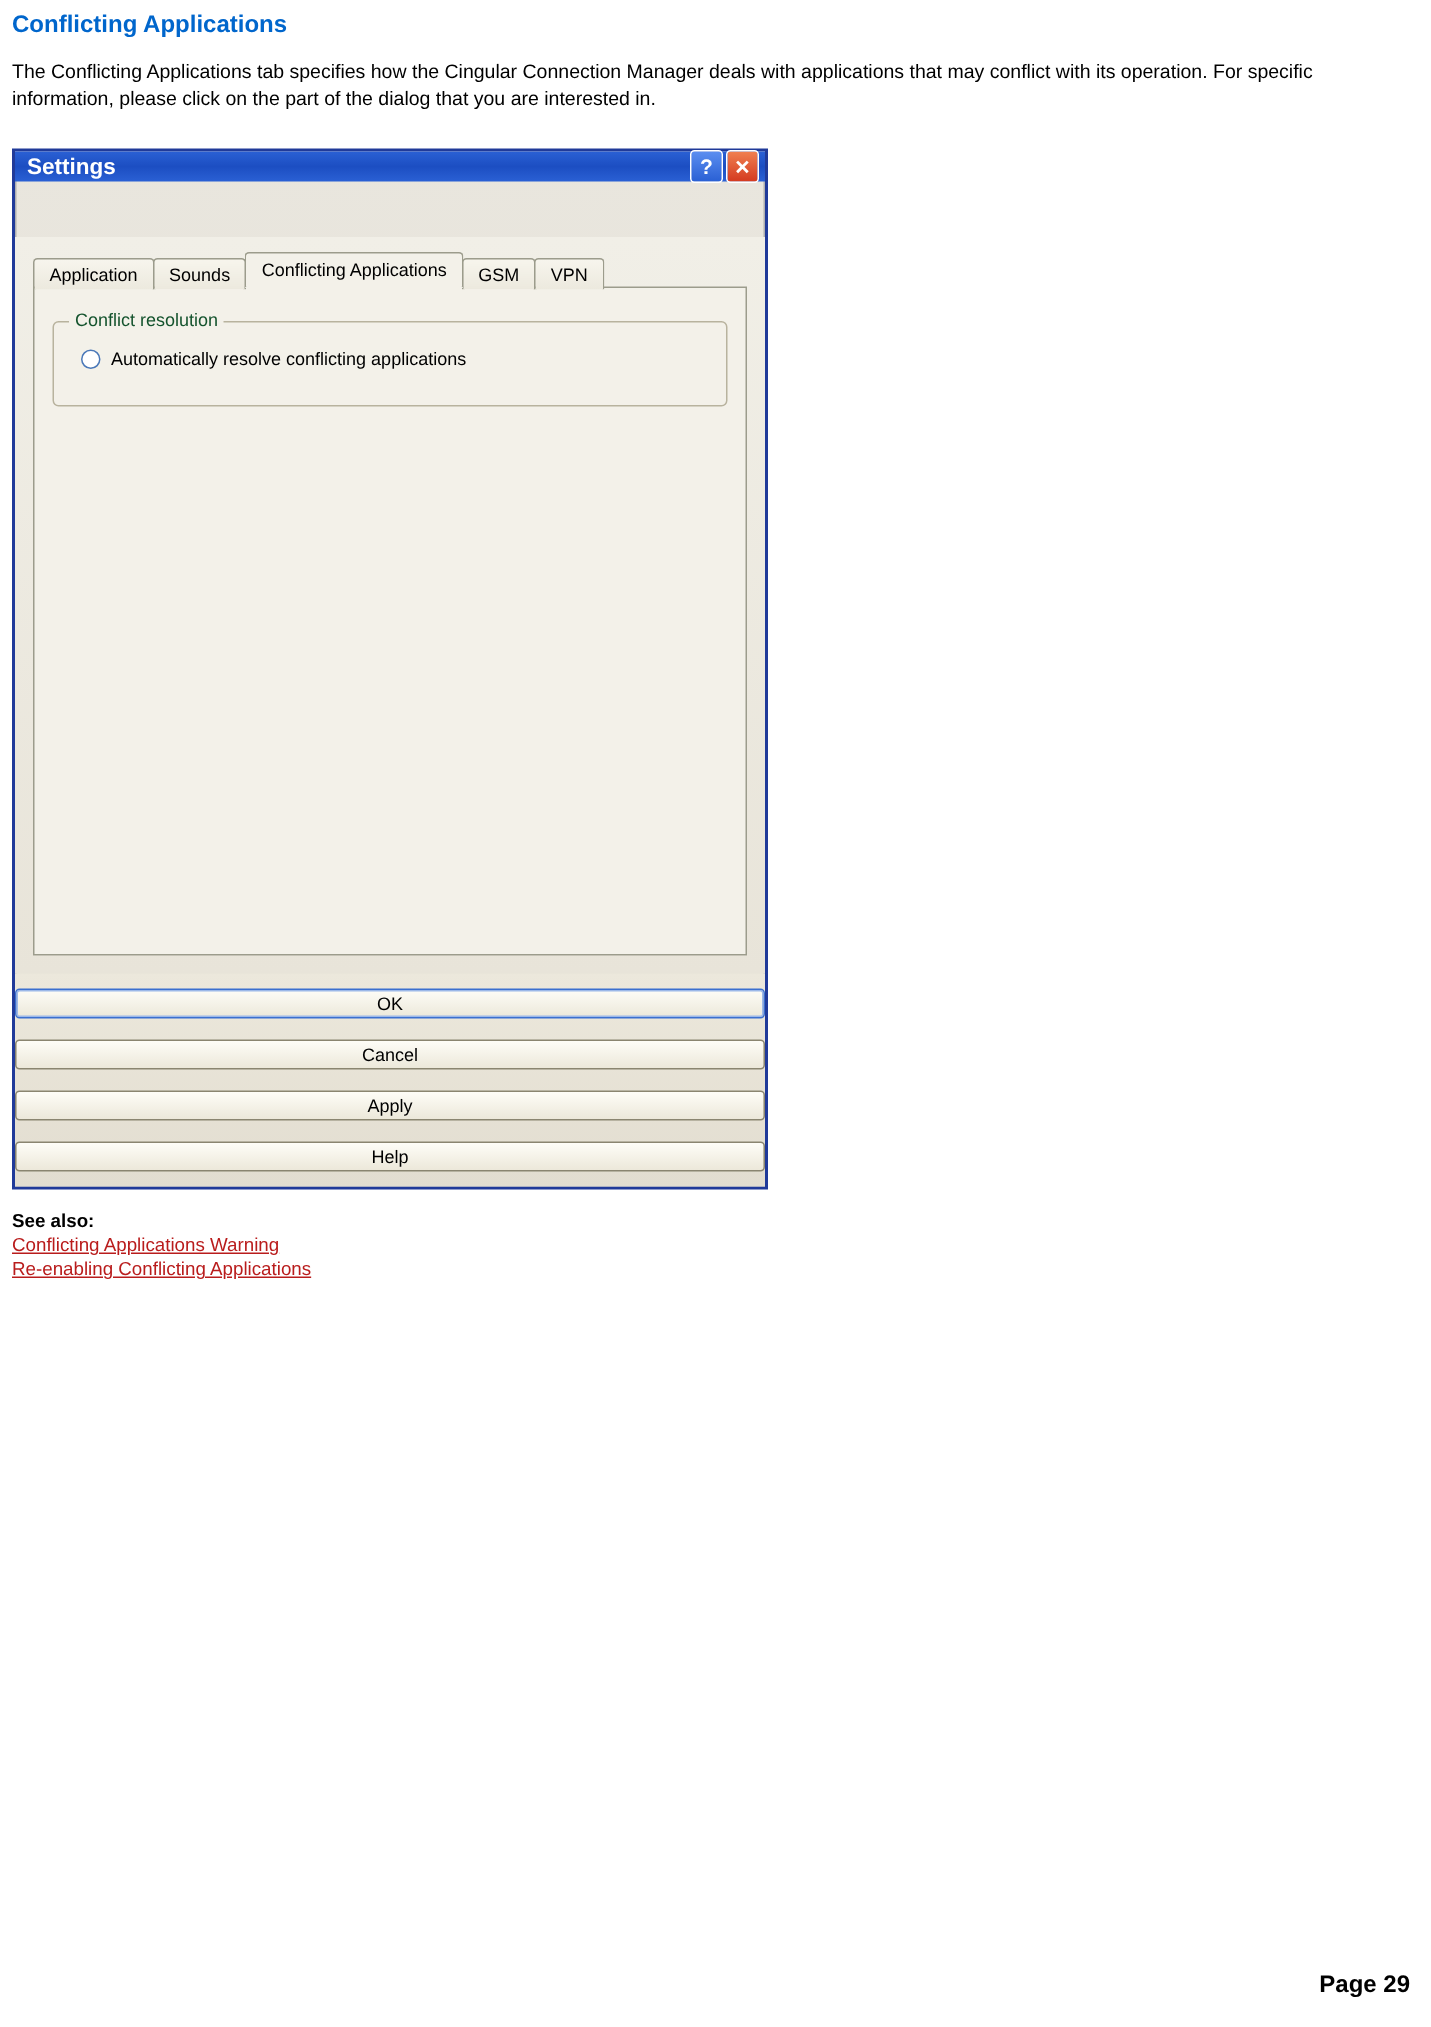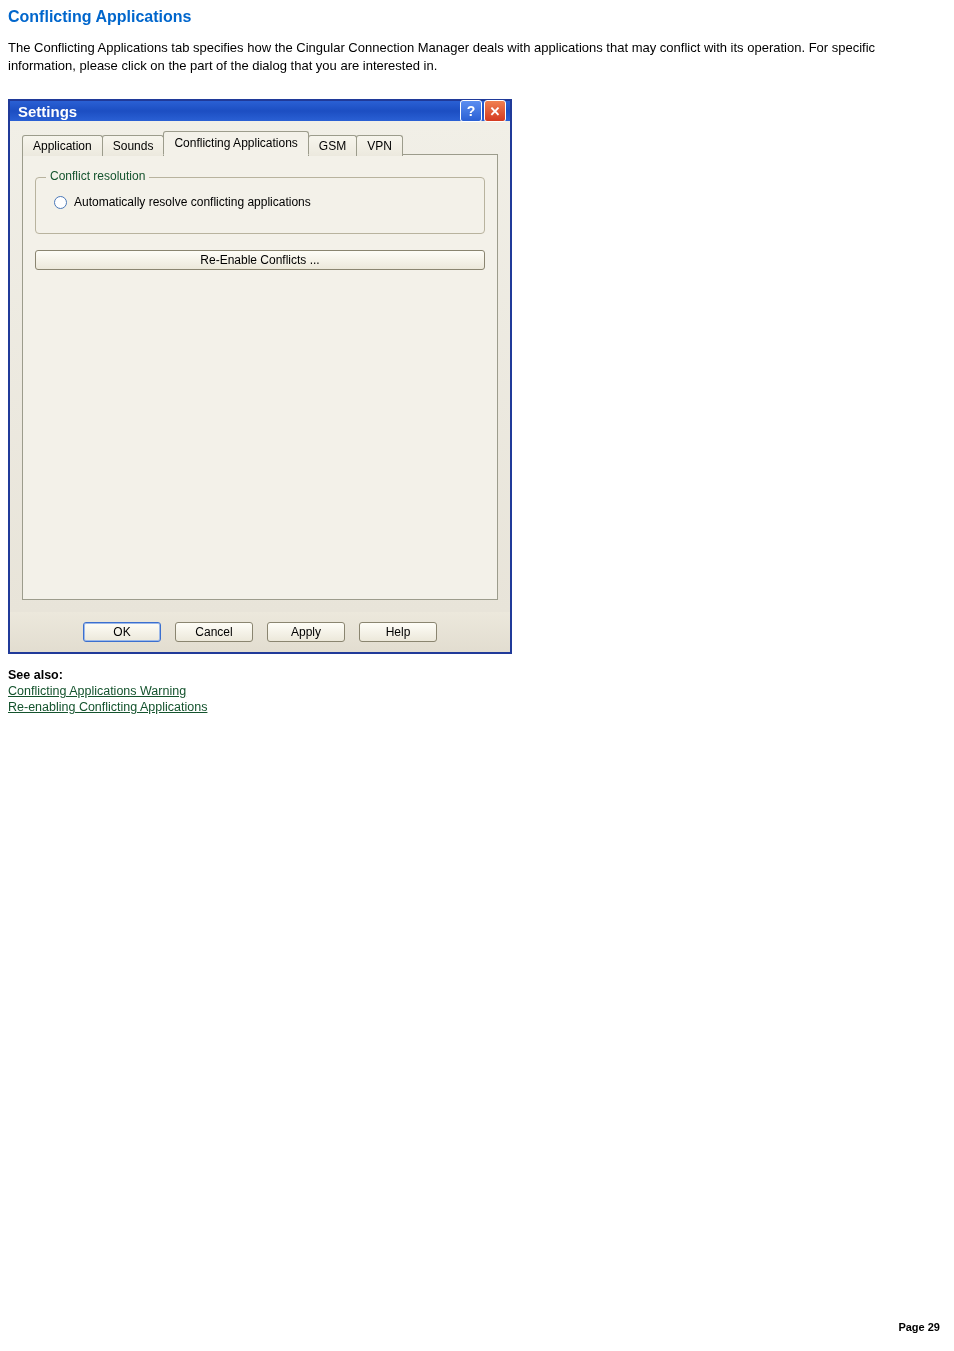--- a/index.html
+++ b/index.html
@@ -60,20 +60,21 @@
     font-size: 14px;
     color: #fff;
     font-family: Arial, sans-serif;
   }
   .titlebar-help { background: linear-gradient(#5b8ef0, #2a60d4); }
   .titlebar-close { background: linear-gradient(#f08050, #d43a20); font-size: 13px; }
 
   .dialog-body {
     padding: 10px 12px 12px 12px;
     background: linear-gradient(#f1efe7, #e8e4d9);
+    margin-top: 37px;
   }
 
   
   .tabs {
     display: flex;
     align-items: flex-end;
     gap: 0;
     font-family: Tahoma, sans-serif;
     font-size: 12px;
   }
@@ -169,42 +170,43 @@
 
   .re-enable-wrap { text-align: center; margin-top: 16px; }
   .re-enable-wrap .btn { min-width: 200px; padding: 2px 8px; }
 
   .dialog-buttons {
     display: flex;
     justify-content: center;
     gap: 14px;
     padding: 10px 0 10px 0;
     background: linear-gradient(#ece8dc, #e2ddd0);
+    flex-direction: column;
   }
 
   
   .see-also-heading {
     font-weight: bold;
     font-size: 12.5px;
     margin-top: 14px;
   }
   .see-also-link {
-    color: #14532d;
+    color: #b91c1c;
     text-decoration: underline;
     font-size: 12.5px;
     display: block;
     margin-top: 2px;
   }
 
   .page-footer {
     position: absolute;
     bottom: 18px;
     right: 14px;
     font-family: Verdana, sans-serif;
-    font-size: 11px;
+    font-size: 16px;
     font-weight: bold;
   }
 </style>
 </head>
 <body>
 
 <h1 class="page-title">Conflicting Applications</h1>
 <p class="intro">The Conflicting Applications tab specifies how the Cingular Connection Manager deals with applications that may conflict with its operation. For specific information, please click on the part of the dialog that you are interested in.</p>
 
 <div class="dialog">
@@ -226,23 +228,20 @@
     <div class="tab-pane">
       <div class="groupbox">
         <span class="groupbox-legend">Conflict resolution</span>
 
         <div class="radio-row">
           <span class="radio-outer"></span>
           <span>Automatically resolve conflicting applications</span>
         </div>
       </div>
 
-      <div class="re-enable-wrap">
-        <div class="btn">Re-Enable Conflicts ...</div>
-      </div>
     </div>
   </div>
 
   <div class="dialog-buttons">
     <div class="btn default">OK</div>
     <div class="btn">Cancel</div>
     <div class="btn">Apply</div>
     <div class="btn">Help</div>
   </div>
 </div>

